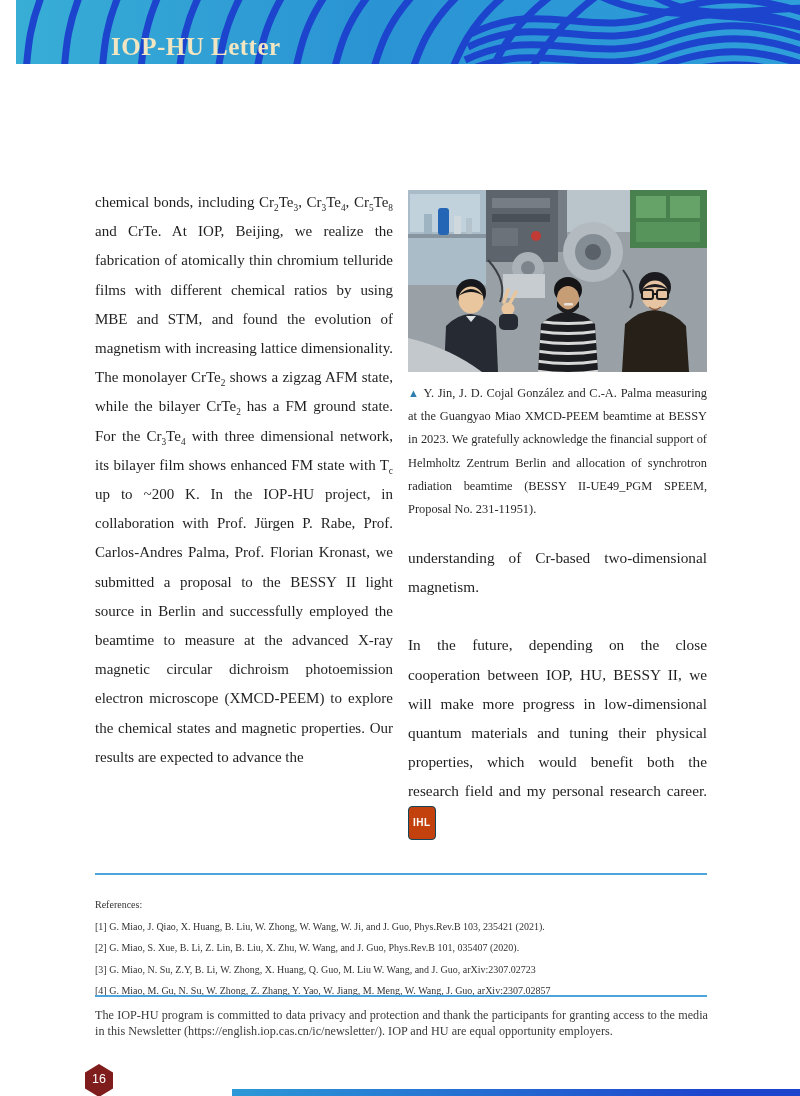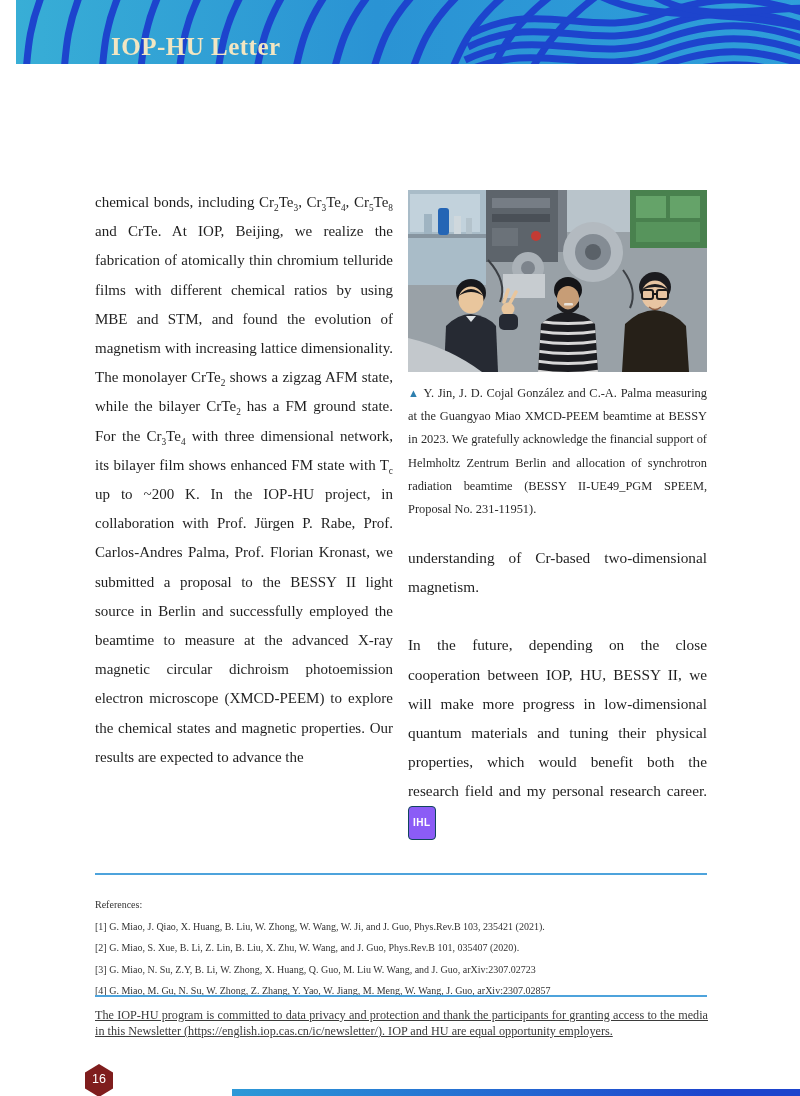--- a/index.html
+++ b/index.html
@@ -20,32 +20,32 @@
   .photo{position:absolute;left:408px;top:190px;width:299px;height:182px;margin:0;
          overflow:hidden;background:#99a1a7;}
   .photo svg{display:block;width:299px;height:182px;}
   .caption{position:absolute;left:408px;top:382px;width:299px;
            font-size:12.4px;line-height:23.2px;text-align:justify;color:#2a2a2a;}
   .cap-marker{color:#2e7fae;font-size:11px;padding-right:4px;}
   .col-right{position:absolute;left:408px;top:543px;width:299px;
              font-size:15.3px;line-height:29.2px;text-align:justify;}
   .col-right p{margin:0;}
   .col-right p + p{margin-top:29px;}
-  .ihl-badge{display:inline-block;background:#8b5cf6;border:1px solid #10455c;color:#ffffff;
+  .ihl-badge{display:inline-block;background:#c2410c;border:1px solid #10455c;color:#ffffff;
              font-family:"Liberation Sans","DejaVu Sans",sans-serif;font-size:10px;font-weight:bold;
              padding:1px 4px 2px 4px;border-radius:4px;vertical-align:1px;letter-spacing:.5px;}
 
   
   .rule{position:absolute;left:95px;width:612px;height:2px;background:#4da3dc;}
   .rule-1{top:873px;}
   .rule-2{top:995px;}
   .refs{position:absolute;left:95px;top:894px;width:618px;
         font-size:10px;line-height:21.5px;color:#333333;}
   .disclaimer{position:absolute;left:95px;top:1008px;width:613px;margin:0;
-              font-size:12.2px;line-height:15.8px;color:#3b3b3b;text-align:justify;text-decoration:underline;}
+              font-size:12.2px;line-height:15.8px;color:#3b3b3b;text-align:justify;}
   .page-hex{position:absolute;left:85px;top:1064px;width:28px;height:33px;background:#7f1d1d;
             clip-path:polygon(50% 0%,100% 26%,100% 74%,50% 100%,0% 74%,0% 26%);
             display:flex;align-items:center;justify-content:center;}
   .page-hex span{color:#ffffff;font-family:"Liberation Sans","DejaVu Sans",sans-serif;
                  font-size:12.5px;margin-top:-4px;}
   .bottom-bar{position:absolute;left:232px;right:0;bottom:0;height:7px;
               background:linear-gradient(90deg,#2d99d7,#1d44cd 85%);}
 </style>
 </head>
 <body>

